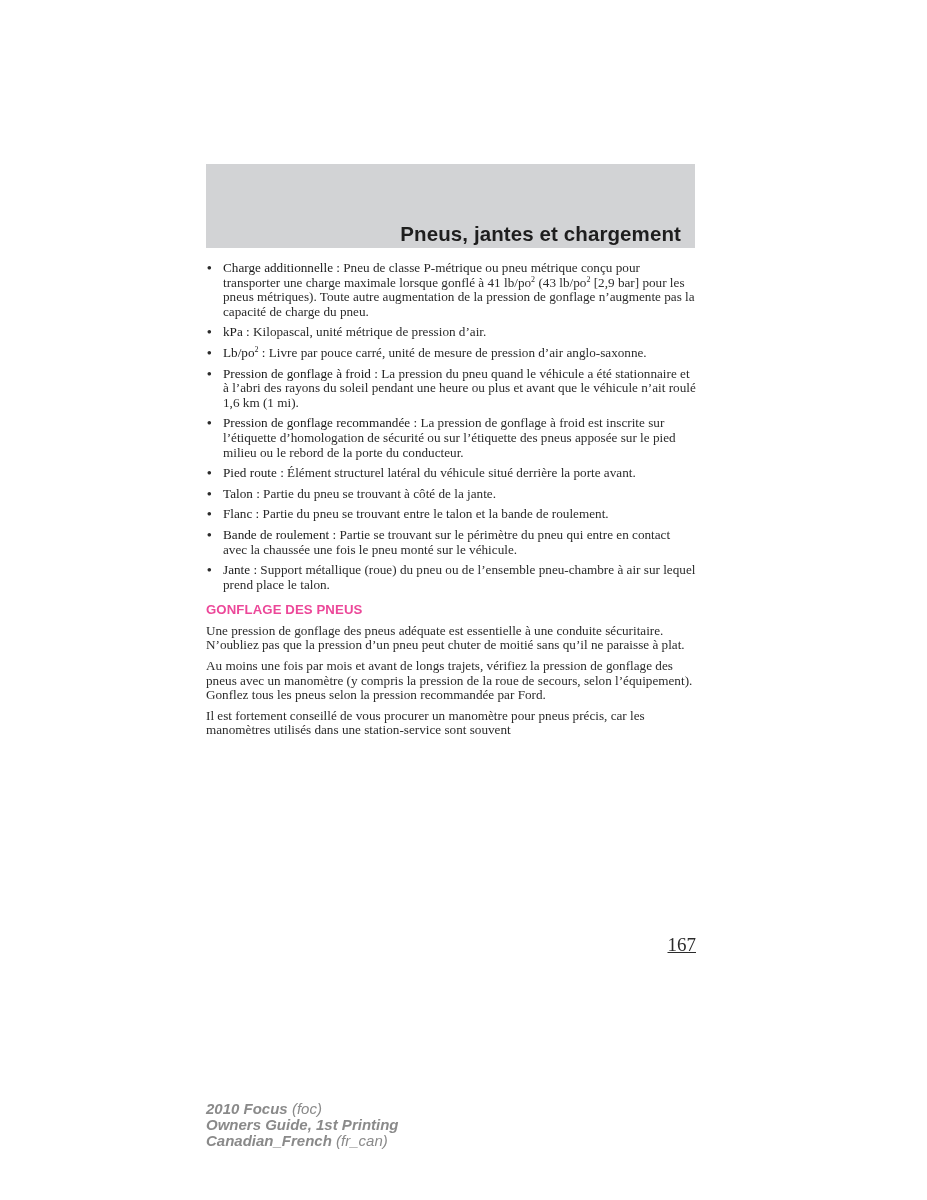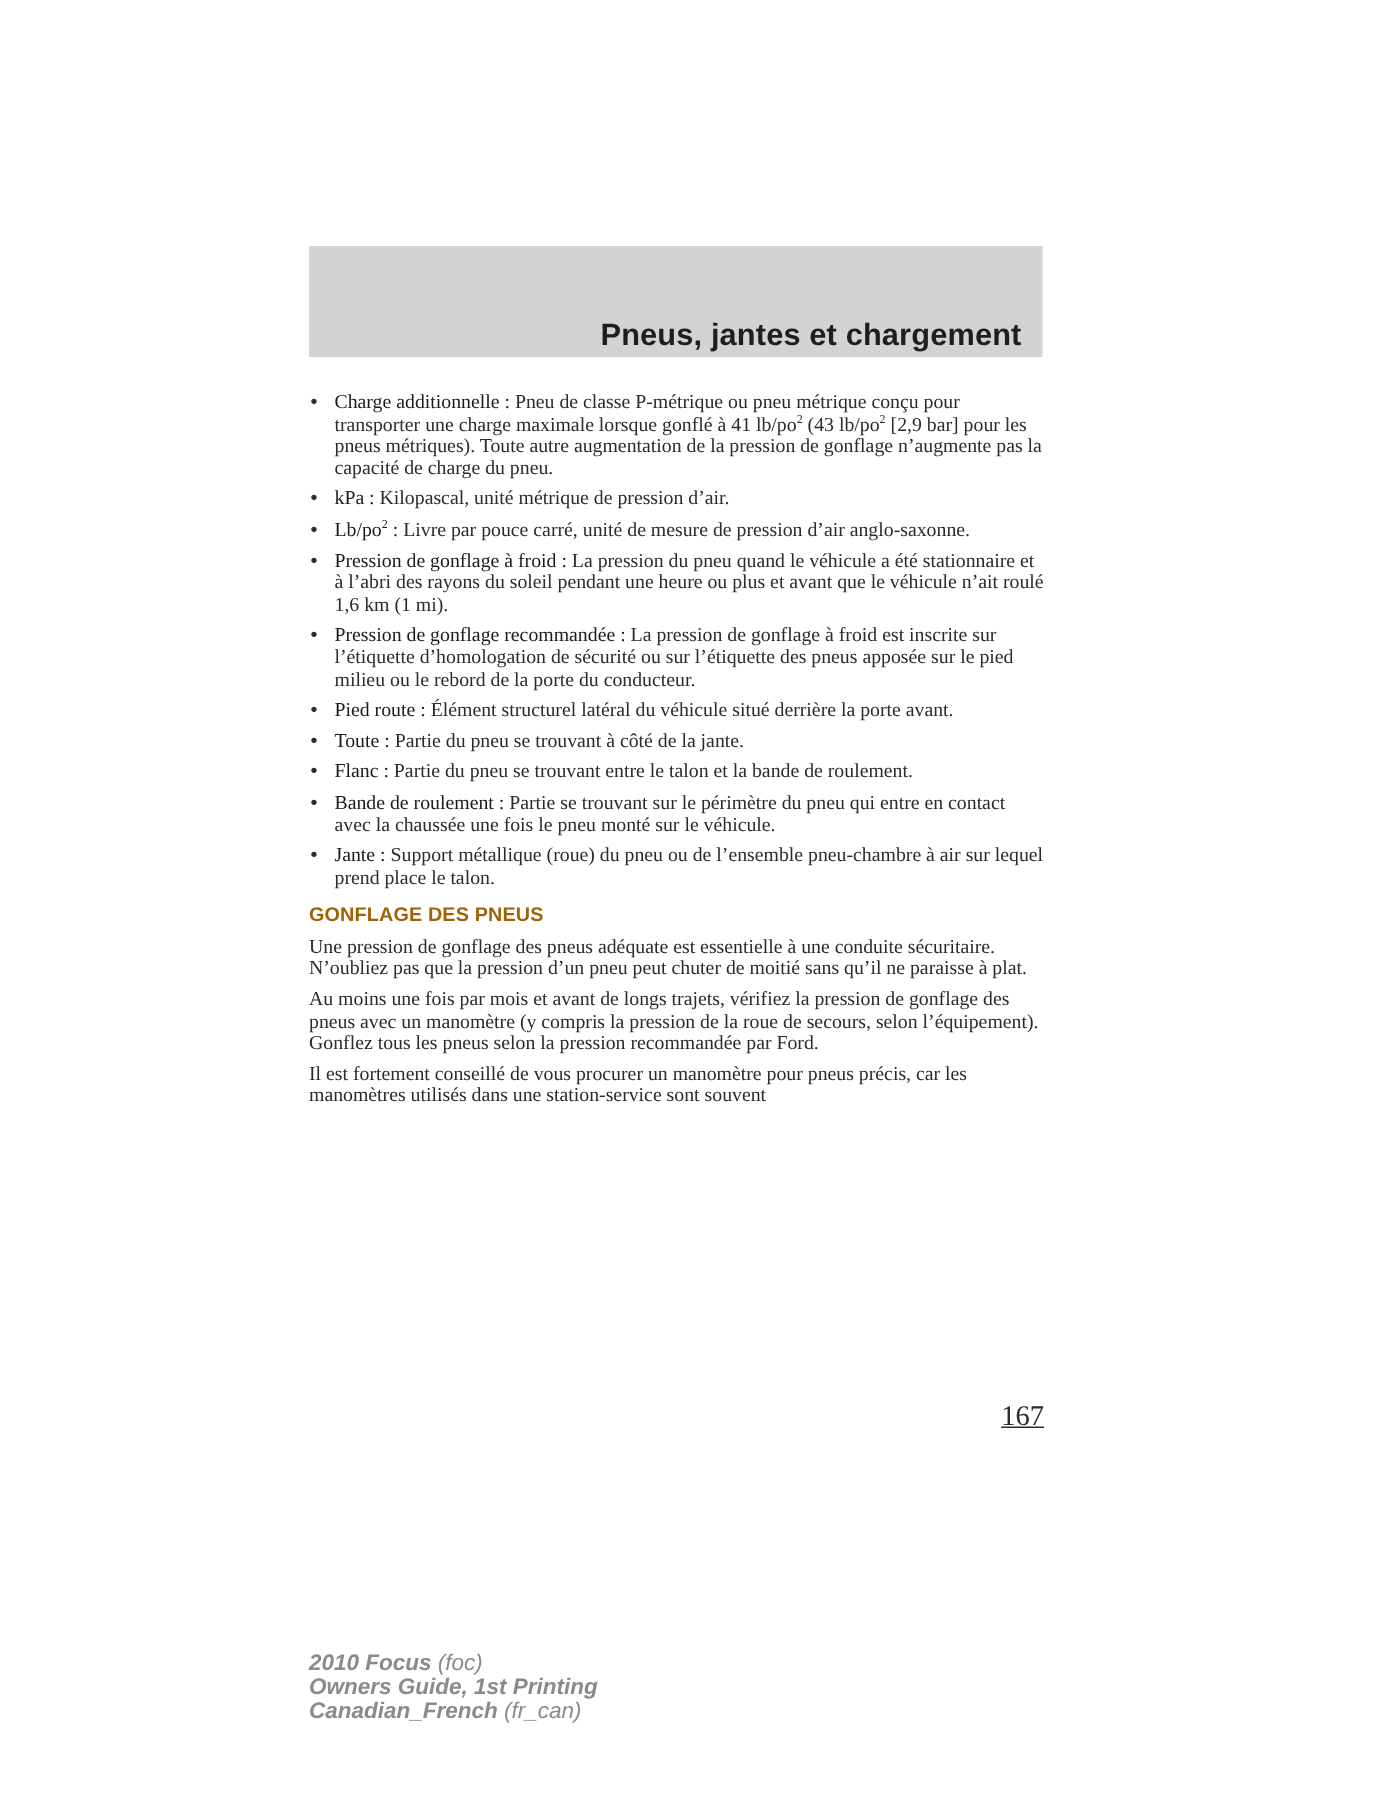--- a/index.html
+++ b/index.html
@@ -13,21 +13,21 @@
       position: relative;
       overflow: hidden;
       font-family: "DejaVu Serif", "Liberation Serif", serif;
       color: #2a2a2a;
     }
     .header-band {
       position: absolute;
       left: 206px;
       top: 164px;
       width: 489px;
-      height: 74px;
+      height: 84px;
       background: #d2d3d5;
     }
     .header-title {
       position: absolute;
       right: 14px;
       bottom: 2px;
       font-family: "Liberation Sans", sans-serif;
       font-weight: bold;
       font-size: 20.5px;
       color: #1e1e1e;
@@ -66,21 +66,21 @@
     }
     sup {
       font-size: 8px;
       line-height: 0;
       vertical-align: 5px;
     }
     .section-heading {
       font-family: "Liberation Sans", sans-serif;
       font-weight: bold;
       font-size: 13.2px;
-      color: #a16207;
+      color: #ec4899;
       margin: 11px 0 6px 0;
       letter-spacing: 0.1px;
     }
     p.para {
       margin: 0 0 6px 0;
     }
     .page-number {
       position: absolute;
       left: 206px;
       top: 934px;
@@ -136,21 +136,21 @@
     <li>
       <span class="bullet">•</span>
       <span class="term">Pression de gonflage recommandée :</span><span> La pression de gonflage à froid est inscrite sur l’étiquette d’homologation de sécurité ou sur l’étiquette des pneus apposée sur le pied milieu ou le rebord de la porte du conducteur.</span>
     </li>
     <li>
       <span class="bullet">•</span>
       <span class="term">Pied route :</span><span> Élément structurel latéral du véhicule situé derrière la porte avant.</span>
     </li>
     <li>
       <span class="bullet">•</span>
-      <span class="term">Toute :</span><span> Partie du pneu se trouvant à côté de la jante.</span>
+      <span class="term">Talon :</span><span> Partie du pneu se trouvant à côté de la jante.</span>
     </li>
     <li>
       <span class="bullet">•</span>
       <span class="term">Flanc :</span><span> Partie du pneu se trouvant entre le talon et la bande de roulement.</span>
     </li>
     <li>
       <span class="bullet">•</span>
       <span class="term">Bande de roulement :</span><span> Partie se trouvant sur le périmètre du pneu qui entre en contact avec la chaussée une fois le pneu monté sur le véhicule.</span>
     </li>
     <li>

